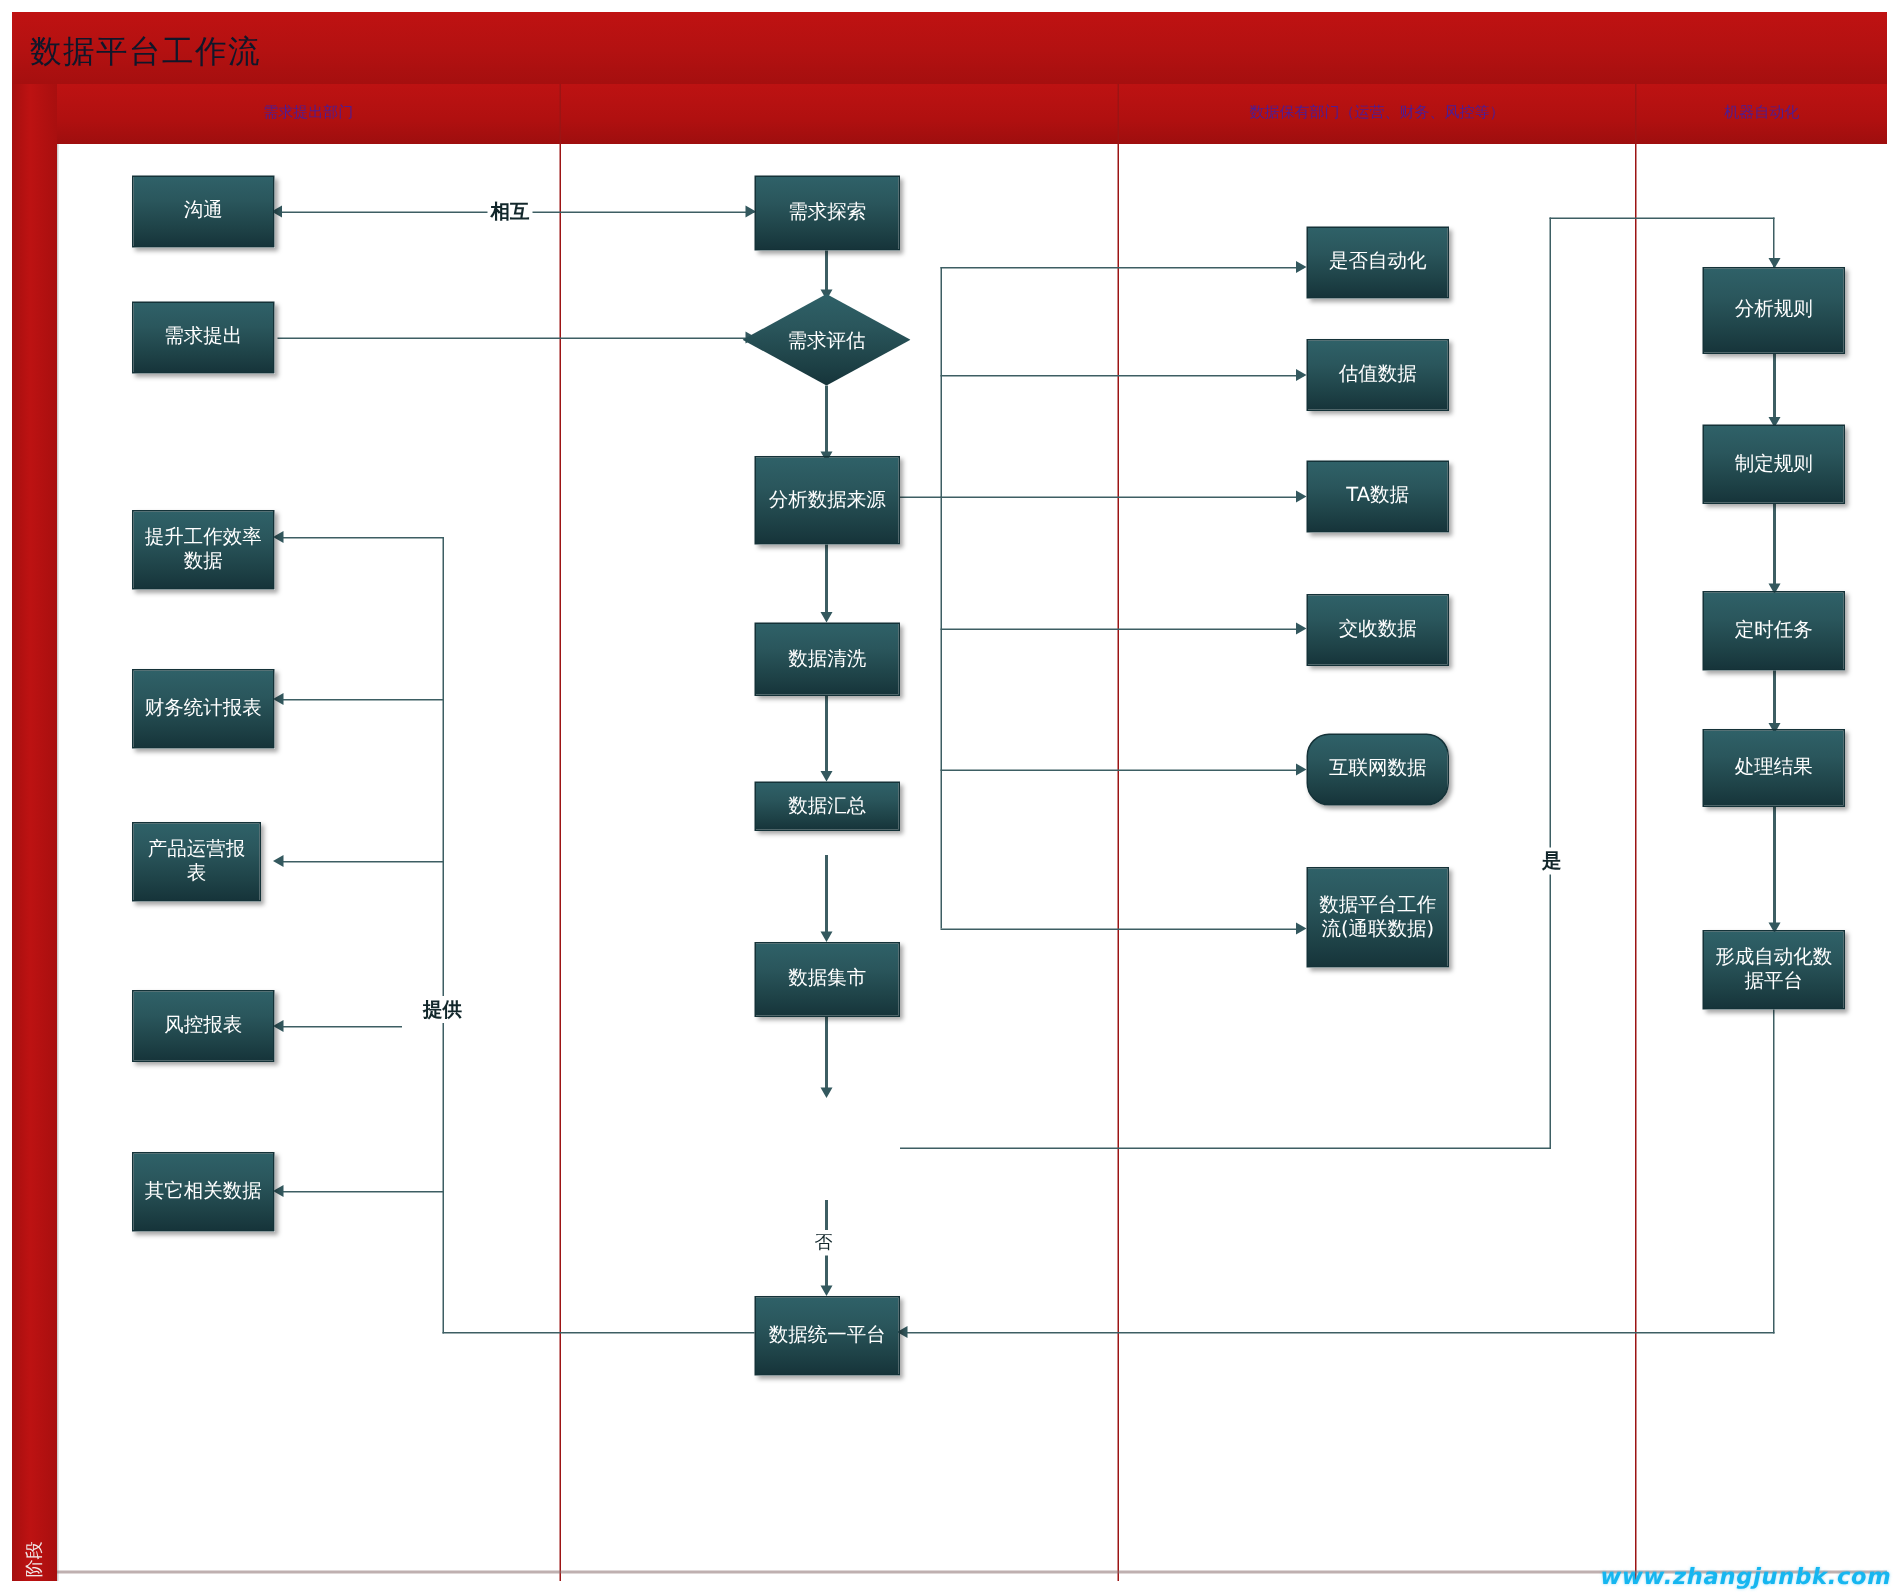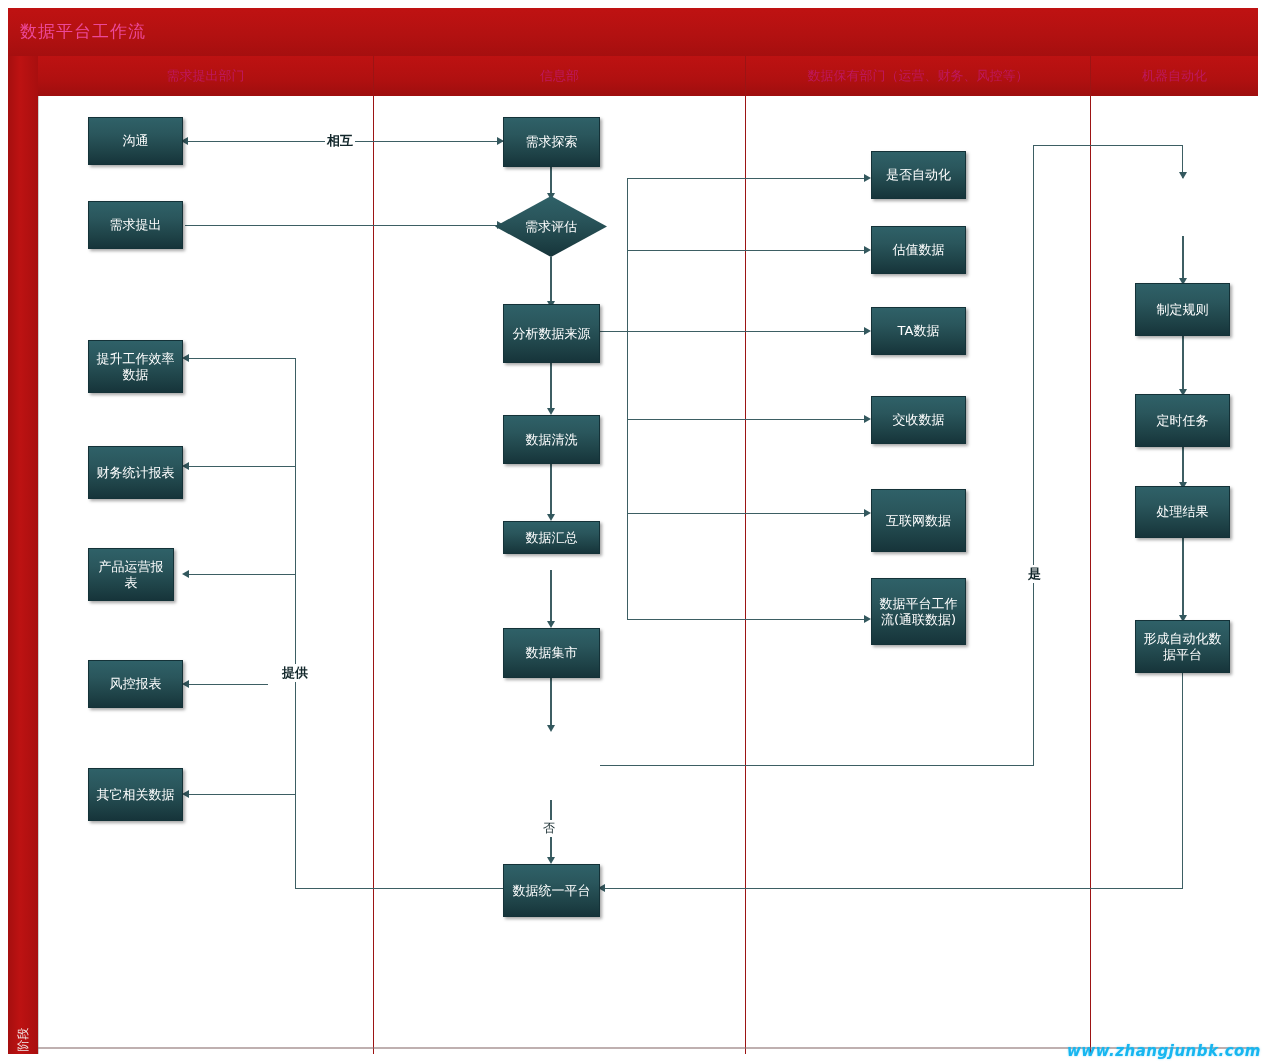--- a/index.html
+++ b/index.html
@@ -6,32 +6,32 @@
   html,body{margin:0;padding:0;background:#ffffff;}
   body{font-family:"DejaVu Sans","Liberation Sans",sans-serif;}
   #root{position:relative;width:1267px;height:1062px;overflow:hidden;background:#fff;}
 
   
   .lane-frame{position:absolute;left:8px;top:8px;width:1250px;height:1046px;
     border:1px solid #c9c9c9;background:#fff;box-sizing:border-box;}
   .title-band{position:absolute;left:8px;top:8px;width:1250px;height:48px;
     background:linear-gradient(to bottom,#bf1212 0%,#b31111 55%,#a50f0f 100%);
     box-sizing:border-box;}
-  .title-text{position:absolute;left:20px;top:20px;color:#ec4899;font-size:17px;
+  .title-text{position:absolute;left:20px;top:20px;color:#0f172a;font-size:21px;
     letter-spacing:1px;white-space:nowrap;}
   .header-band{position:absolute;left:38px;top:56px;width:1220px;height:40px;
     background:linear-gradient(to bottom,#bd1212 0%,#b01010 60%,#9e0e0e 100%);
     box-sizing:border-box;}
   .left-band{position:absolute;left:8px;top:56px;width:30px;height:998px;
     background:linear-gradient(to right,#a50f0f 0%,#bd1212 40%,#a80f0f 100%);}
   .stage-label{position:absolute;left:-16px;bottom:6px;width:62px;
     transform:rotate(-90deg);transform-origin:center center;
     color:#f0ecec;font-size:12px;text-align:center;white-space:nowrap;}
   .hdr{position:absolute;top:56px;height:40px;line-height:40px;text-align:center;
-    color:#be185d;font-size:13px;white-space:nowrap;}
+    color:#4c1d95;font-size:10px;white-space:nowrap;}
   .lane-div{position:absolute;top:56px;width:1px;height:998px;background:#9c1414;}
   .lane-body{position:absolute;left:38px;top:96px;width:1220px;height:958px;
     background:#ffffff;border-left:1px solid #cfcfcf;box-sizing:border-box;}
   .body-bottom-rule{position:absolute;left:38px;top:1047px;width:1220px;height:2px;
     background:#8a6f6f;opacity:.55;}
 
   
   .node{position:absolute;box-sizing:border-box;
     background:linear-gradient(to bottom,#2f6168 0%,#2a565c 35%,#1e4247 75%,#16343a 100%);
     border:1px solid #143238;color:#ffffff;font-size:13px;line-height:16px;
@@ -74,21 +74,20 @@
 
   <div class="title-band"></div>
   <div class="title-text">数据平台工作流</div>
 
   <div class="header-band"></div>
   <div class="left-band">
     <div class="stage-label">阶段</div>
   </div>
 
   <div class="hdr" style="left:38px;width:335px;">需求提出部门</div>
-  <div class="hdr" style="left:374px;width:371px;">信息部</div>
   <div class="hdr" style="left:746px;width:344px;">数据保有部门（运营、财务、风控等）</div>
   <div class="hdr" style="left:1091px;width:167px;">机器自动化</div>
 
   <div class="lane-body"></div>
   <div class="lane-div" style="left:373px;"></div>
   <div class="lane-div" style="left:745px;"></div>
   <div class="lane-div" style="left:1090px;"></div>
   <div class="body-bottom-rule"></div>
 
   <div class="conn h" style="left:185px;top:141px;width:318px;"></div>
@@ -254,28 +253,31 @@
     </div>
 
   <div class="node" style="left:871px;top:307px;width:95px;height:48px;">
     <span>TA数据</span>
     </div>
 
   <div class="node" style="left:871px;top:396px;width:95px;height:48px;">
     <span>交收数据</span>
     </div>
 
-  <div class="node" style="left:871px;top:489px;width:95px;height:63px;">
+  <div class="node" style="left:871px;top:489px;width:95px;height:48px;border-radius:15px;">
     <span>互联网数据</span>
     </div>
 
   <div class="node" style="left:871px;top:578px;width:95px;height:67px;">
     <span>数据平台工作流(通联数据)</span>
     </div>
 
+  <div class="node" style="left:1135px;top:178px;width:95px;height:58px;">
+    <span>分析规则</span>
+    </div>
 
   <div class="node" style="left:1135px;top:283px;width:95px;height:53px;justify-content:center;">
     <span>制定规则</span>
     </div>
 
   <div class="node" style="left:1135px;top:394px;width:95px;height:53px;">
     <span>定时任务</span>
     </div>
 
   <div class="node" style="left:1135px;top:486px;width:95px;height:52px;">

